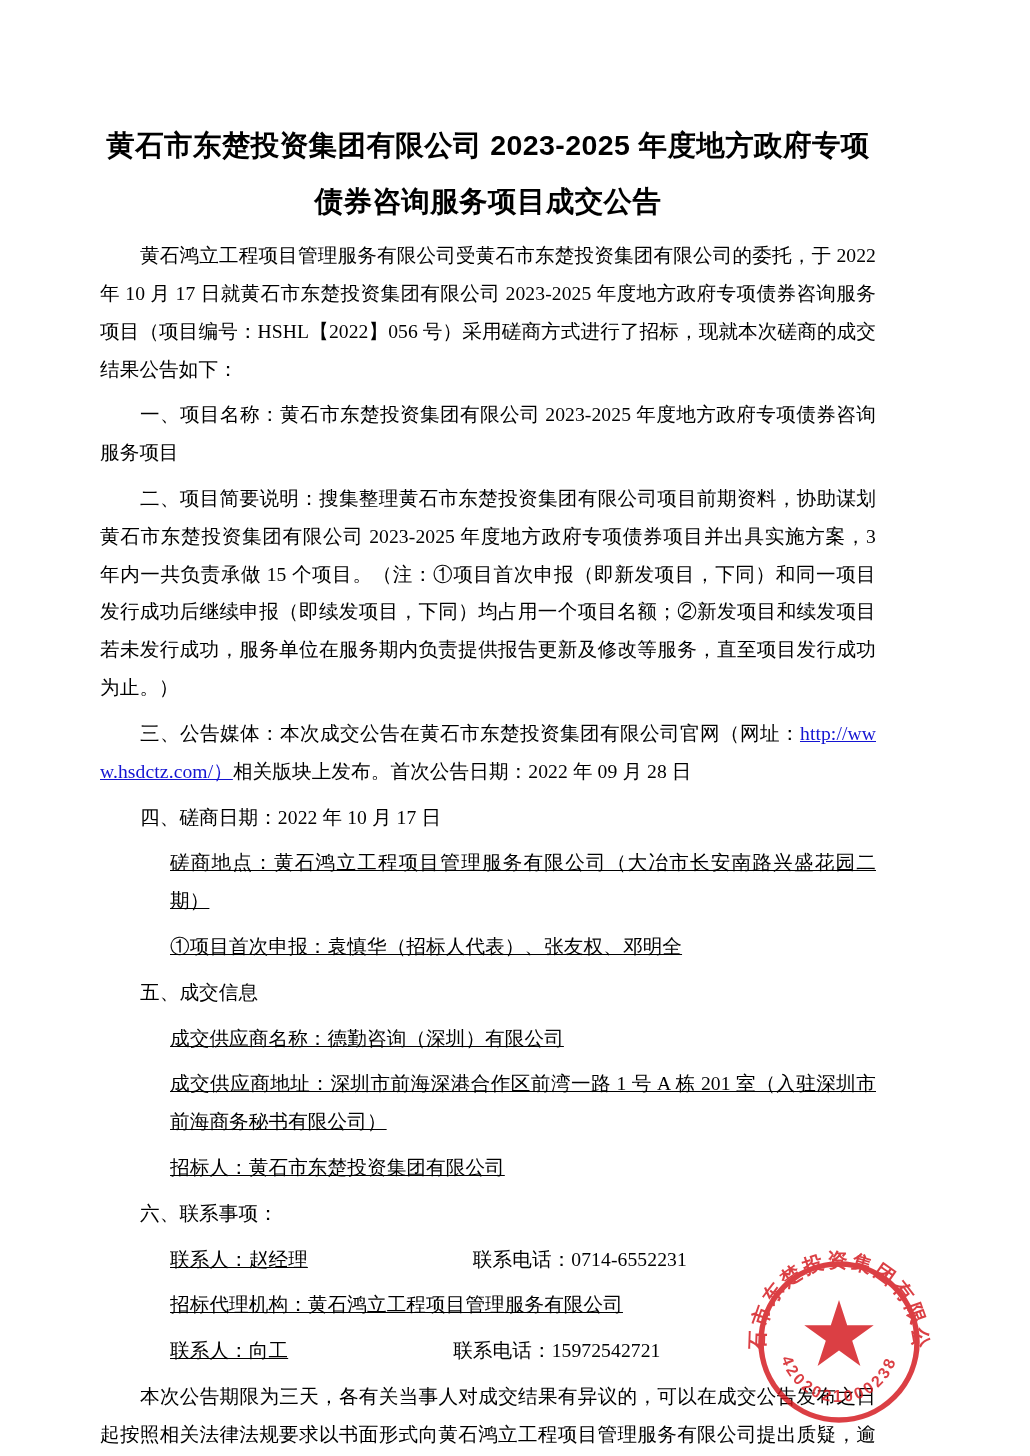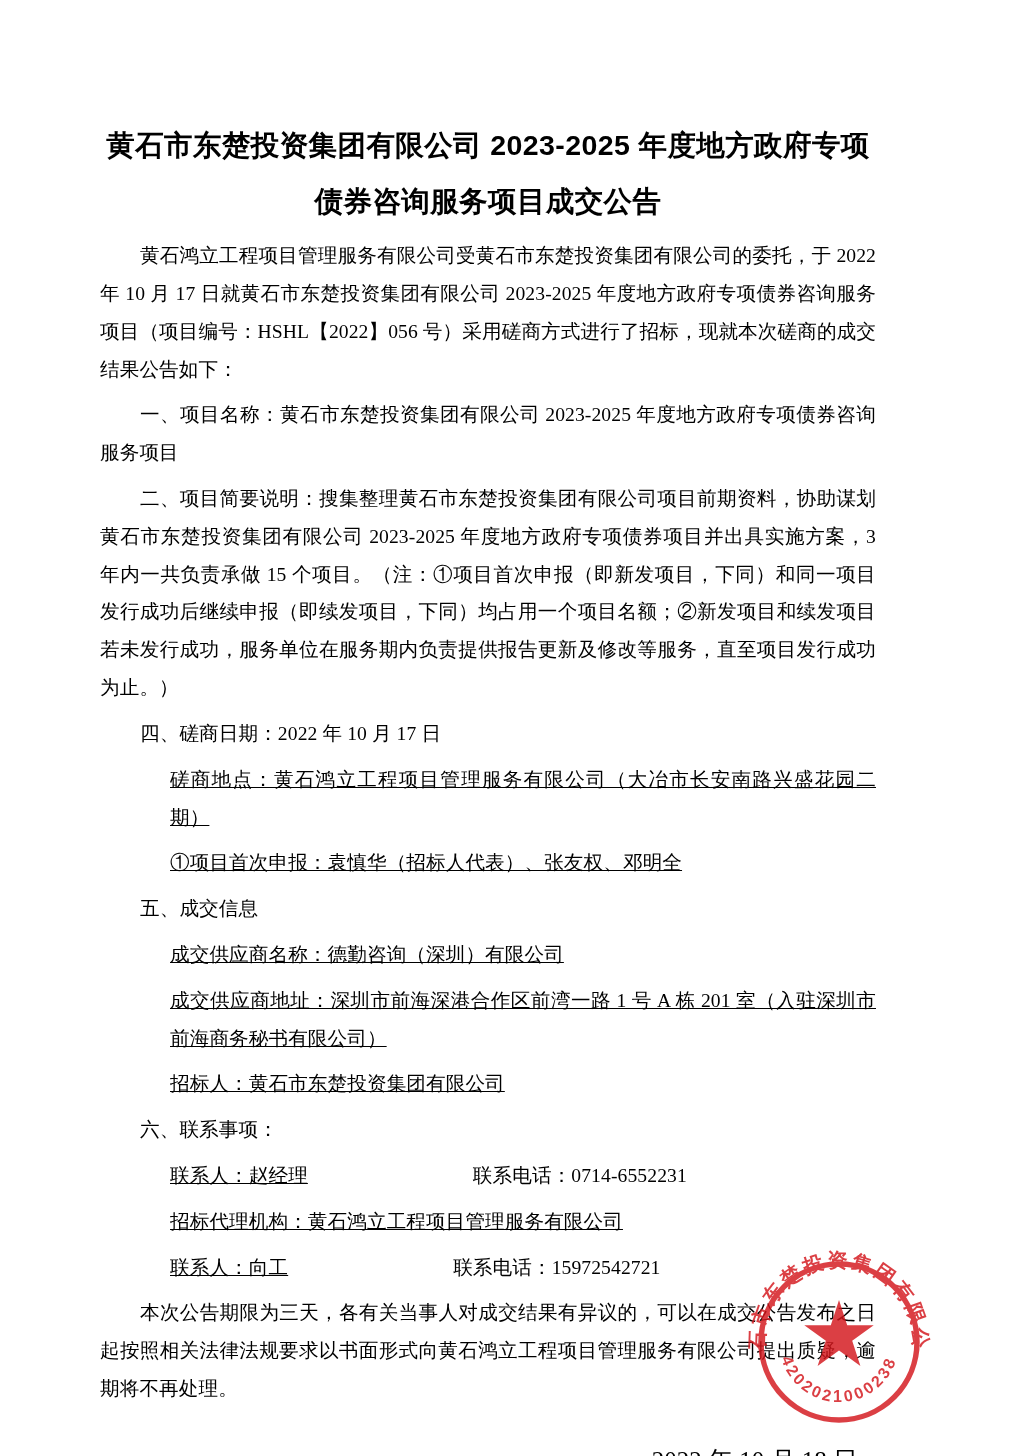--- a/index.html
+++ b/index.html
@@ -92,20 +92,23 @@
     <span>黄石市东楚投资集团有限公司 2023-2025 年度地方政府专项</span>
     <span class="line2">债券咨询服务项目成交公告</span>
   </h1>
 
   <p class="para indent2">黄石鸿立工程项目管理服务有限公司受黄石市东楚投资集团有限公司的委托，于 2022 年 10 月 17 日就黄石市东楚投资集团有限公司 2023-2025 年度地方政府专项债券咨询服务项目（项目编号：HSHL【2022】056 号）采用磋商方式进行了招标，现就本次磋商的成交结果公告如下：</p>
 
   <p class="para indent2">一、项目名称：黄石市东楚投资集团有限公司 2023-2025 年度地方政府专项债券咨询服务项目</p>
 
   <p class="para indent2">二、项目简要说明：搜集整理黄石市东楚投资集团有限公司项目前期资料，协助谋划黄石市东楚投资集团有限公司 2023-2025 年度地方政府专项债券项目并出具实施方案，3 年内一共负责承做 15 个项目。（注：①项目首次申报（即新发项目，下同）和同一项目发行成功后继续申报（即续发项目，下同）均占用一个项目名额；②新发项目和续发项目若未发行成功，服务单位在服务期内负责提供报告更新及修改等服务，直至项目发行成功为止。）</p>
 
+  <p class="para indent2">
+    <span>三、公告媒体：本次成交公告在黄石市东楚投资集团有限公司官网（网址：</span><a class="link" href="#">http://www.hsdctz.com/）</a><span>相关版块上发布。首次公告日期：2022 年 09 月 28 日</span>
+  </p>
 
   <p class="para indent2">四、磋商日期：2022 年 10 月 17 日</p>
   <p class="para hang">磋商地点：黄石鸿立工程项目管理服务有限公司（大冶市长安南路兴盛花园二期）</p>
   <p class="para hang">①项目首次申报：袁慎华（招标人代表）、张友权、邓明全</p>
 
   <p class="para indent2">五、成交信息</p>
   <p class="para hang">成交供应商名称：德勤咨询（深圳）有限公司</p>
   <p class="para hang">成交供应商地址：深圳市前海深港合作区前湾一路 1 号 A 栋 201 室（入驻深圳市前海商务秘书有限公司）</p>
 
   <p class="para hang">招标人：黄石市东楚投资集团有限公司</p>

